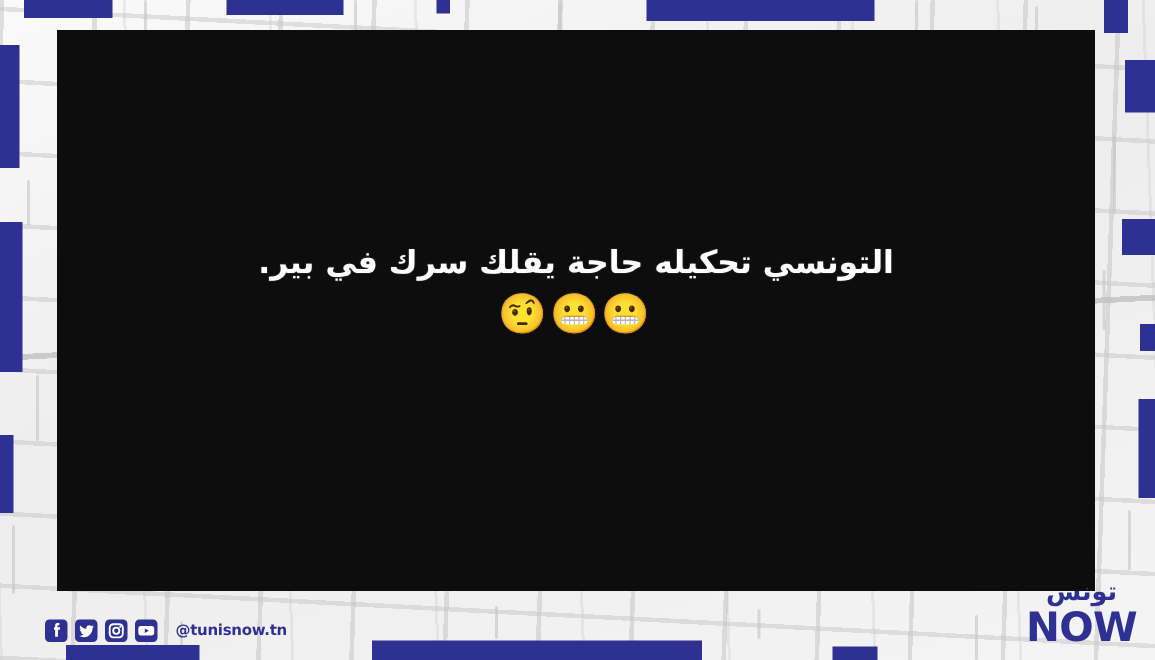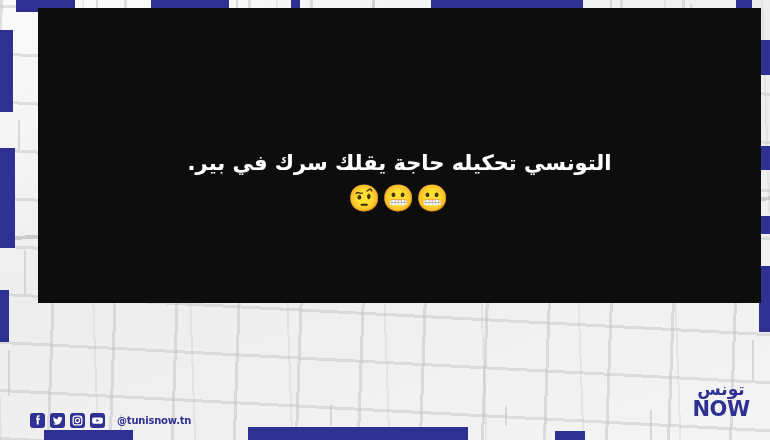--- a/index.html
+++ b/index.html
@@ -37,26 +37,25 @@
   
   .blk {
     position: absolute;
     background: var(--accent);
   }
 
   
   .card {
     position: absolute;
     left: 38px;
-    top: 8px;
+    top: 20px;
     width: 692px;
-    height: 295px;
+    height: 374px;
     background: #0d0d0d;
     overflow: hidden;
-    padding-left: 31px;
   }
   .card-text {
     position: absolute;
     left: 0;
     right: 0;
     top: 140px;
     text-align: center;
     direction: rtl;
     color: #ffffff;
     font-weight: bold;
@@ -109,35 +108,35 @@
     color: var(--accent);
     font-size: 10px;
     font-weight: bold;
     letter-spacing: -0.2px;
     white-space: nowrap;
   }
 
   .logo {
     position: absolute;
     right: 12px;
-    bottom: 20px;
+    bottom: 8px;
     width: 74px;
     text-align: center;
     color: var(--accent);
     line-height: 1;
   }
   .logo-ar {
     font-size: 17px;
     font-weight: bold;
     direction: rtl;
     letter-spacing: 0.5px;
     margin-bottom: 1px;
   }
   .logo-now {
-    font-size: 21px;
+    font-size: 27px;
     font-weight: bold;
     letter-spacing: -0.5px;
     font-family: "DejaVu Sans", "Liberation Sans", sans-serif;
   }
 </style>
 </head>
 <body>
 
 <div id="stage" style="--accent: #2e3192; background: rgb(240, 240, 240);">
 

